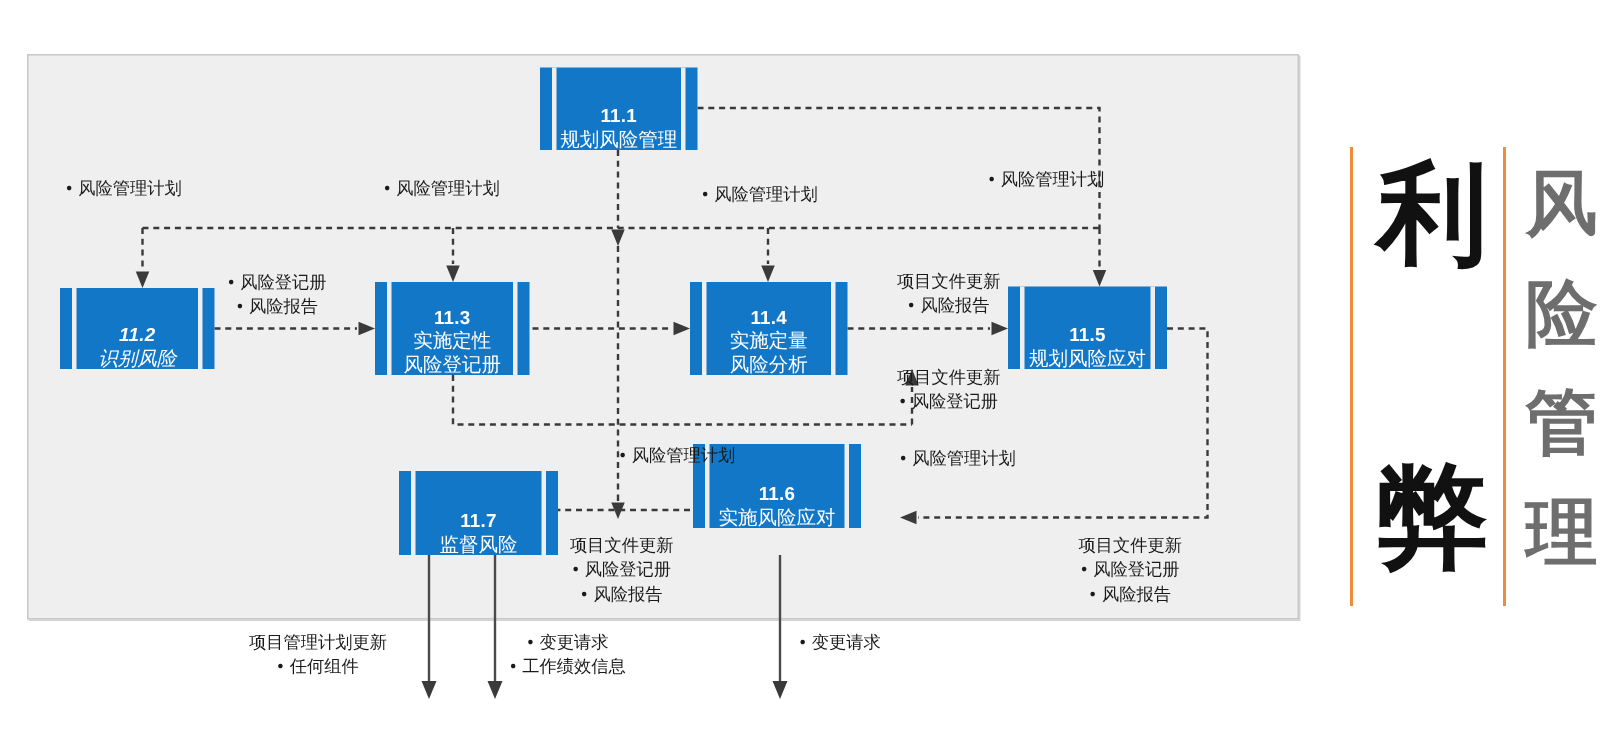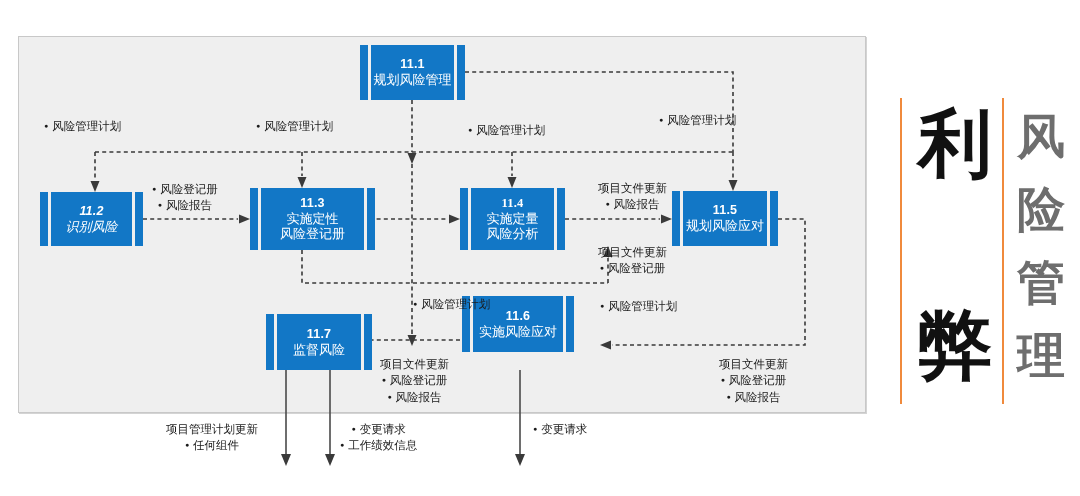--- a/index.html
+++ b/index.html
@@ -33,21 +33,21 @@
     box-sizing: border-box;
   }
   
   .pbox {
     position: absolute;
     background: #1277c6;
     box-sizing: border-box;
     display: flex;
     flex-direction: column;
     align-items: center;
-    justify-content: center;
+    justify-content: flex-end;
     color: #ffffff;
     line-height: 1.18;
     z-index: 6;
   }
   .pbox::before, .pbox::after {
     content: "";
     position: absolute;
     top: 0;
     bottom: 0;
     width: 3px;
@@ -224,27 +224,27 @@
   <div class="pbox" style="left:360px; top:45px; width:105px; height:55px;">
     <span class="pnum">11.1</span>
     <span class="pname">规划风险管理</span>
   </div>
 
   <div class="pbox" style="left:40px; top:192px; width:103px; height:54px;font-style:italic;">
     <span class="pnum">11.2</span>
     <span class="pname">识别风险</span>
   </div>
 
-  <div class="pbox" style="left:250px; top:188px; width:125px; height:62px;">
+  <div class="pbox" style="left:250px; top:188px; width:103px; height:62px;">
     <span class="pnum">11.3</span>
     <span class="pname">实施定性
 风险登记册</span>
   </div>
 
-  <div class="pbox" style="left:460px; top:188px; width:105px; height:62px;font-family:Liberation Serif, serif;">
+  <div class="pbox" style="left:460px; top:188px; width:105px; height:62px;">
     <span class="pnum">11.4</span>
     <span class="pname">实施定量
 风险分析</span>
   </div>
 
   <div class="pbox" style="left:672px; top:191px; width:106px; height:55px;">
     <span class="pnum">11.5</span>
     <span class="pname">规划风险应对</span>
   </div>
 

